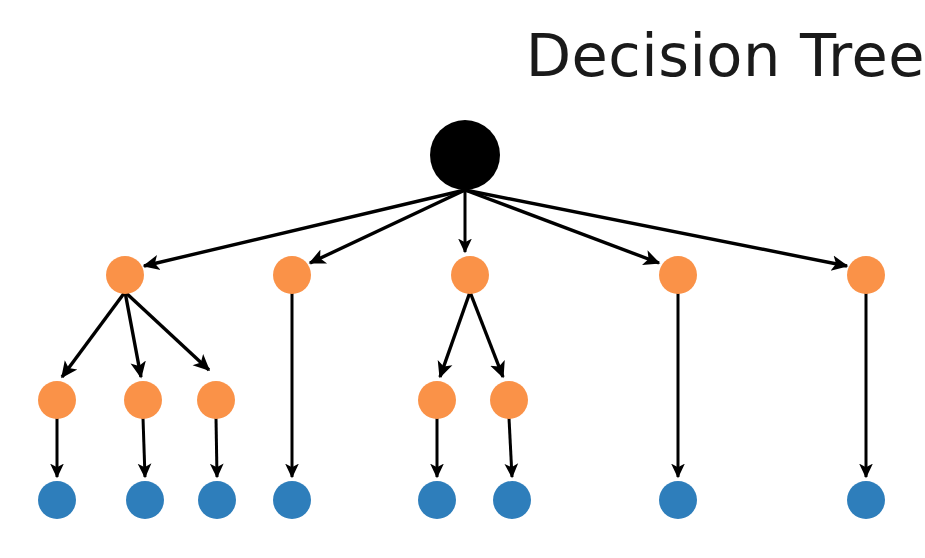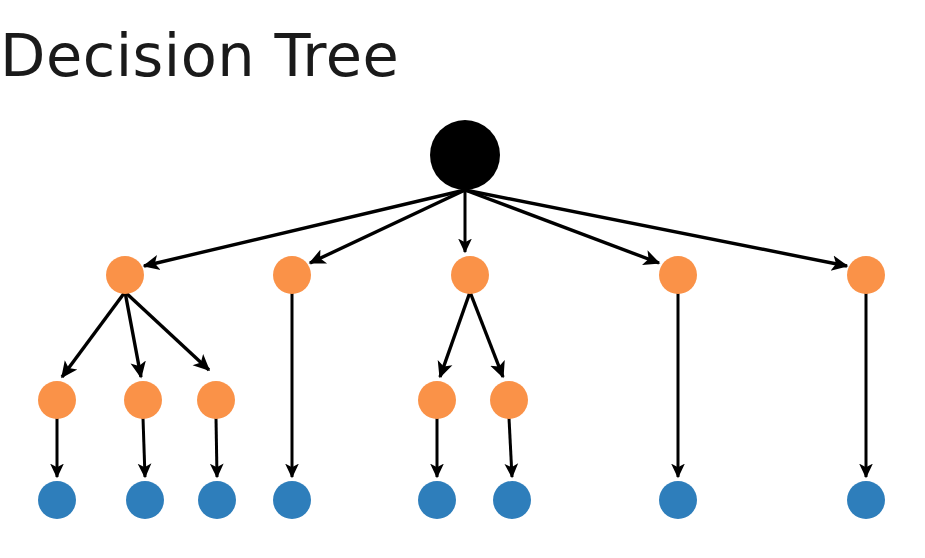--- a/index.html
+++ b/index.html
@@ -16,21 +16,21 @@
     width: 925px;
     height: 558px;
     background: #ffffff;
     overflow: hidden;
   }
   #title {
     position: absolute;
     left: 0;
     top: 26px;
     width: 925px;
-    text-align: left;
+    text-align: right;
     font-family: "DejaVu Sans", sans-serif;
     font-size: 59px;
     font-weight: 400;
     letter-spacing: 0.5px;
     color: #1a1a1a;
     line-height: 1;
     white-space: nowrap;
     user-select: none;
   }
   #graph {

